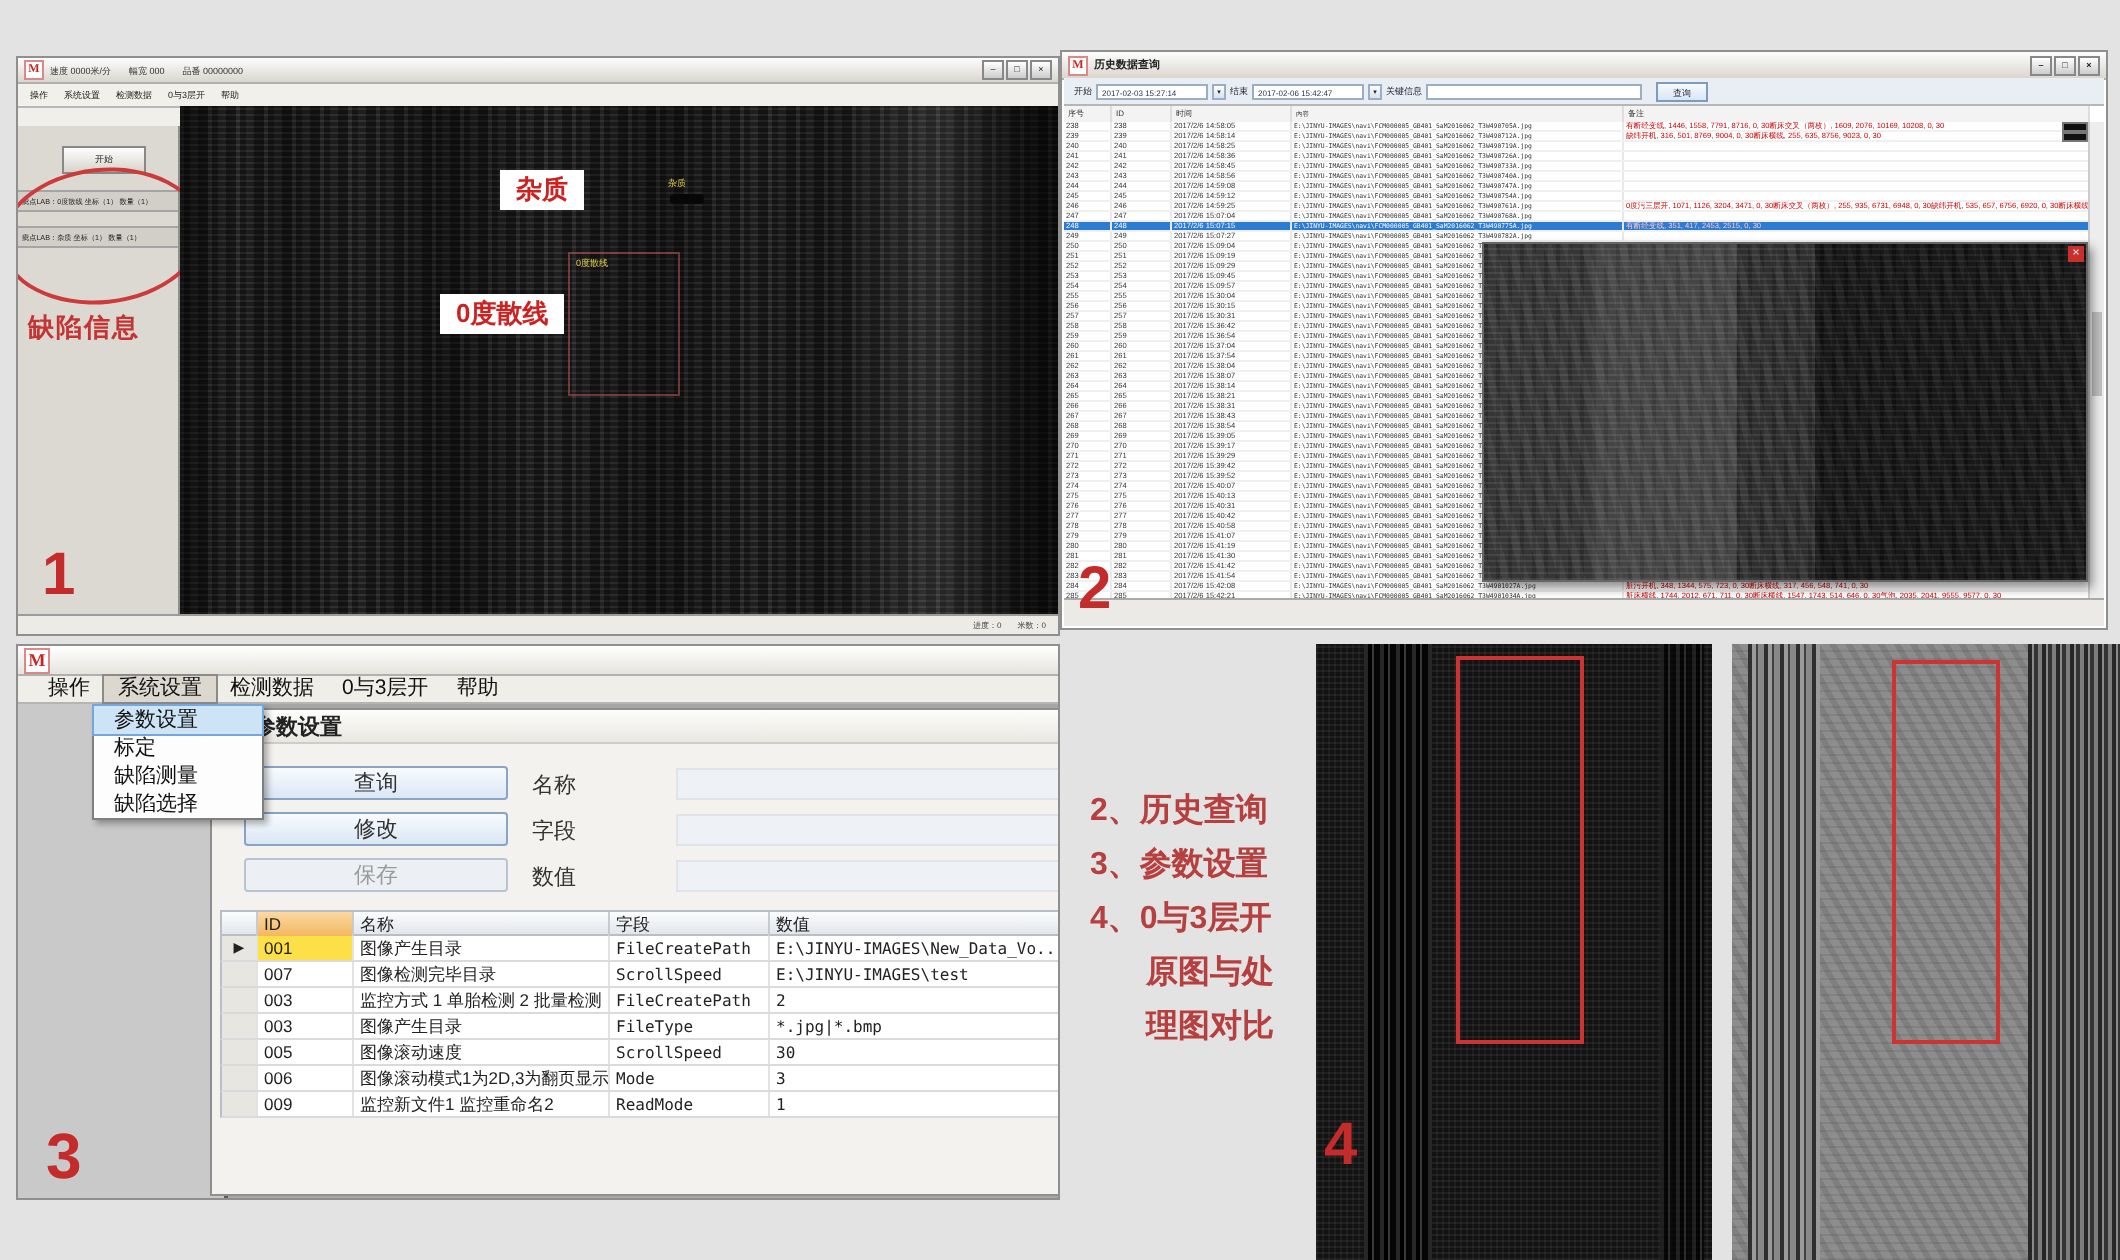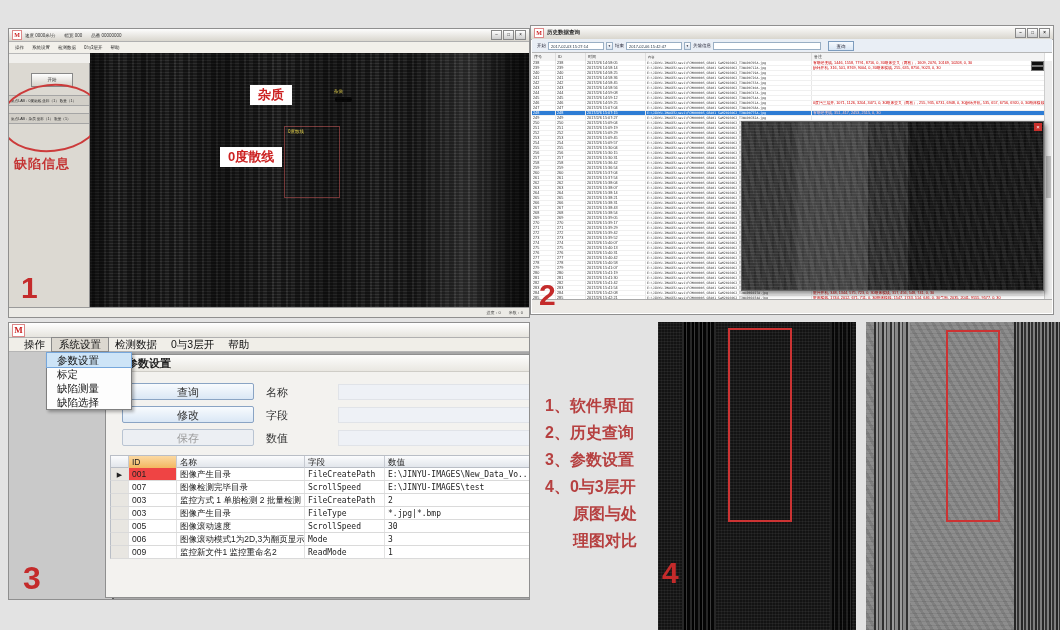--- a/index.html
+++ b/index.html
@@ -125,21 +125,21 @@
   .cw-input{position:absolute;left:232px;width:300px;height:14px;background:#eef1f6;border:1px solid #e0e3e8;}
   .i-n{top:29px;}.i-f{top:52px;}.i-v{top:75px;}
   .p3tbl{position:absolute;left:4px;top:100px;width:436px;}
   .t3head,.t3row{display:grid;grid-template-columns:18px 48px 128px 80px 1fr;height:13px;line-height:13px;font-size:8.5px;}
   .t3head{color:#222;background:linear-gradient(#fbfcfd,#e2e6ec);border:1px solid #b9bec6;box-sizing:border-box;}
   .t3head span{border-right:1px solid #c6cad1;padding-left:3px;}
   .t3head .h-id{background:linear-gradient(#fbd9a2,#f2b45b);}
   .t3row{background:#fff;border-bottom:1px solid #dadada;border-left:1px solid #b9bec6;border-right:1px solid #b9bec6;box-sizing:border-box;}
   .t3c{border-right:1px solid #e2e2e2;padding-left:3px;white-space:nowrap;overflow:hidden;}
   .t3-mk{background:#e8e6e1;text-align:center;font-size:7px;color:#222;padding-left:0;}
-  .t3-id.selid{background:#ef4444;}
+  .t3-id.selid{background:#fde047;}
   .t3-fd,.t3-vl{font-family:"DejaVu Sans Mono",monospace;font-size:8px;}
   .badge3{position:absolute;left:14px;bottom:2px;font-size:32px;z-index:7;}
 
   
   .p4notes{position:absolute;left:545px;top:392px;width:115px;color:#b64040;font-size:16px;
            font-weight:bold;line-height:27px;white-space:nowrap;}
   .note-line.cont{margin-left:28px;}
   .img4{position:absolute;top:322px;height:308px;overflow:hidden;}
   .img-left{left:658px;width:198px;background-color:#131313;
     background-image:
@@ -677,21 +677,20 @@
           <div class="dd-item hl">参数设置</div>
           <div class="dd-item">标定</div>
           <div class="dd-item">缺陷测量</div>
           <div class="dd-item">缺陷选择</div>
         </div>
     </div>
     <div class="badge badge3">3</div>
   </section>
 
   <div class="p4notes" id="p4-notes">
-      <div class="note-line">1、软件界面</div>
       <div class="note-line">2、历史查询</div>
       <div class="note-line">3、参数设置</div>
       <div class="note-line">4、0与3层开</div>
       <div class="note-line cont">原图与处</div>
       <div class="note-line cont">理图对比</div>
     </div>
   <div class="img4 img-left">
     <div class="il-stripes"></div>
     <div class="il-stripes2"></div>
     <div class="redrect rr-left"></div>

